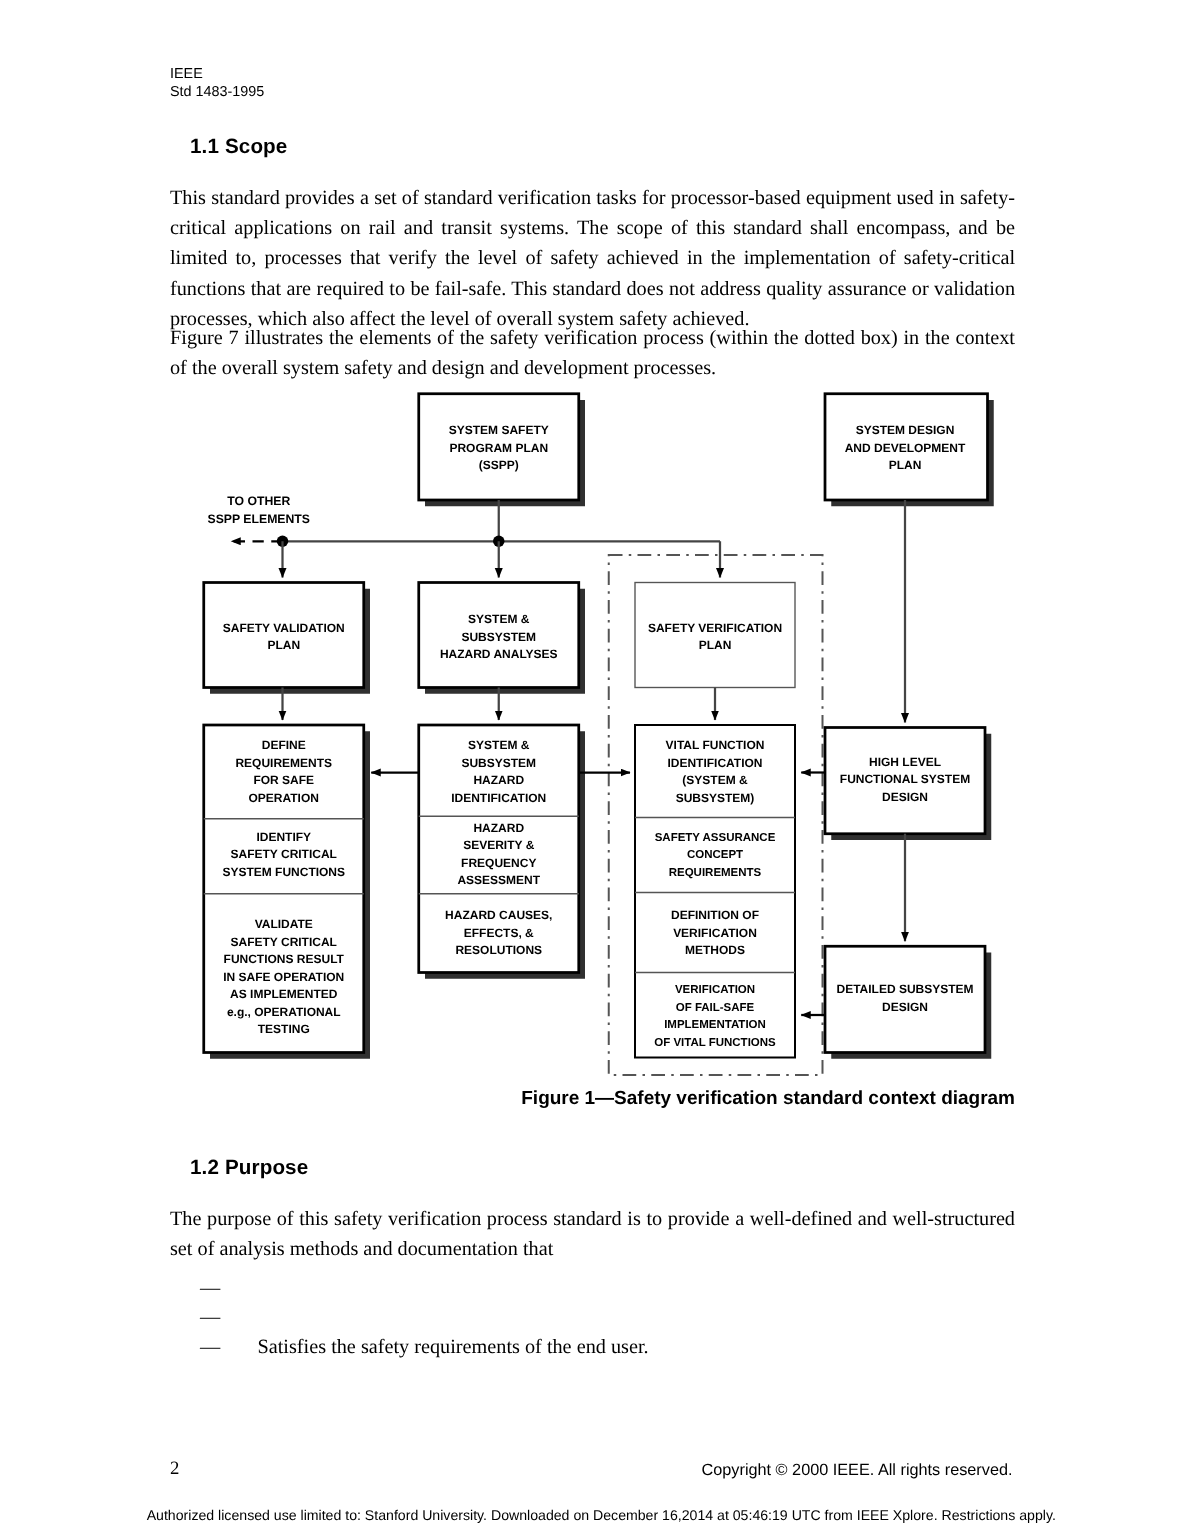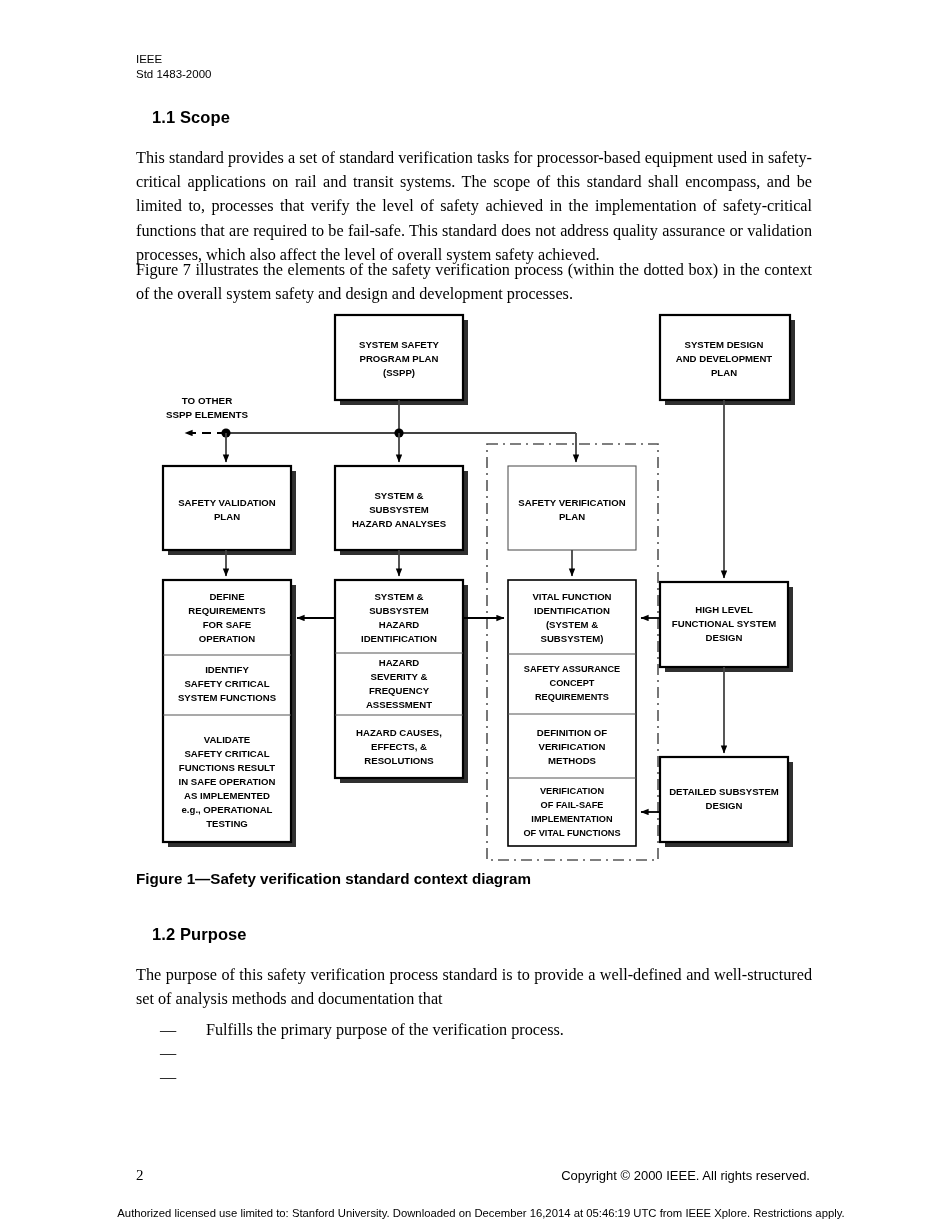--- a/index.html
+++ b/index.html
@@ -69,21 +69,21 @@
   }
   .dashlist .row { display: flex; }
   .dashlist .dash { width: 46px; flex: 0 0 46px; }
 
   
   .figcaption {
     position: absolute;
     left: 136px;
     top: 870px;
     width: 676px;
-    text-align: left;
+    text-align: right;
     font-family: "Liberation Sans", sans-serif;
     font-weight: bold;
     font-size: 15.2px;
   }
 
   
   .footer-page {
     position: absolute; left: 136px; top: 1167px;
     font-size: 15px;
   }
@@ -125,21 +125,21 @@
     fill: #000;
     text-anchor: middle;
   }
 </style>
 </head>
 <body>
 
 <div class="runhead">
   <div class="left">
     <div>IEEE</div>
-    <div>Std 1483-2000</div>
+    <div>Std 1483-1995</div>
   </div>
 </div>
 
 <div class="h2" id="scope-heading">1.1 Scope</div>
 <div class="para" id="scope-p1">This standard provides a set of standard verification tasks for processor-based equipment used in safety-critical applications on rail and transit systems. The scope of this standard shall encompass, and be limited to, processes that verify the level of safety achieved in the implementation of safety-critical functions that are required to be fail-safe. This standard does not address quality assurance or validation processes, which also affect the level of overall system safety achieved.</div>
 <div class="para" id="scope-p2">Figure 7 illustrates the elements of the safety verification process (within the dotted box) in the context of the overall system safety and design and development processes.</div>
 
 <div id="figure">
 <svg width="950" height="1230" viewBox="0 0 950 1230" xmlns="http://www.w3.org/2000/svg">
   <defs>
@@ -297,25 +297,25 @@
 </div>
 
 <div class="figcaption">Figure 1—Safety verification standard context diagram</div>
 
 <div class="h2" id="purpose-heading">1.2 Purpose</div>
 <div class="para" id="purpose-p1">The purpose of this safety verification process standard is to provide a well-defined and well-structured set of analysis methods and documentation that</div>
 
 <div class="dashlist">
   <div class="row">
     <span class="dash">—</span>
-    <span>Fulfills the primary purpose of the verification process.</span>
   </div>
   <div class="row">
     <span class="dash">—</span>
   </div>
   <div class="row">
     <span class="dash">—</span>
+    <span>Satisfies the safety requirements of the end user.</span>
   </div>
 </div>
 
 <div class="footer-page">2</div>
 <div class="footer-copy">Copyright © 2000 IEEE. All rights reserved.</div>
 <div class="footer-lic">Authorized licensed use limited to: Stanford University. Downloaded on December 16,2014 at 05:46:19 UTC from IEEE Xplore.  Restrictions apply.</div>
 
 </body></html>

